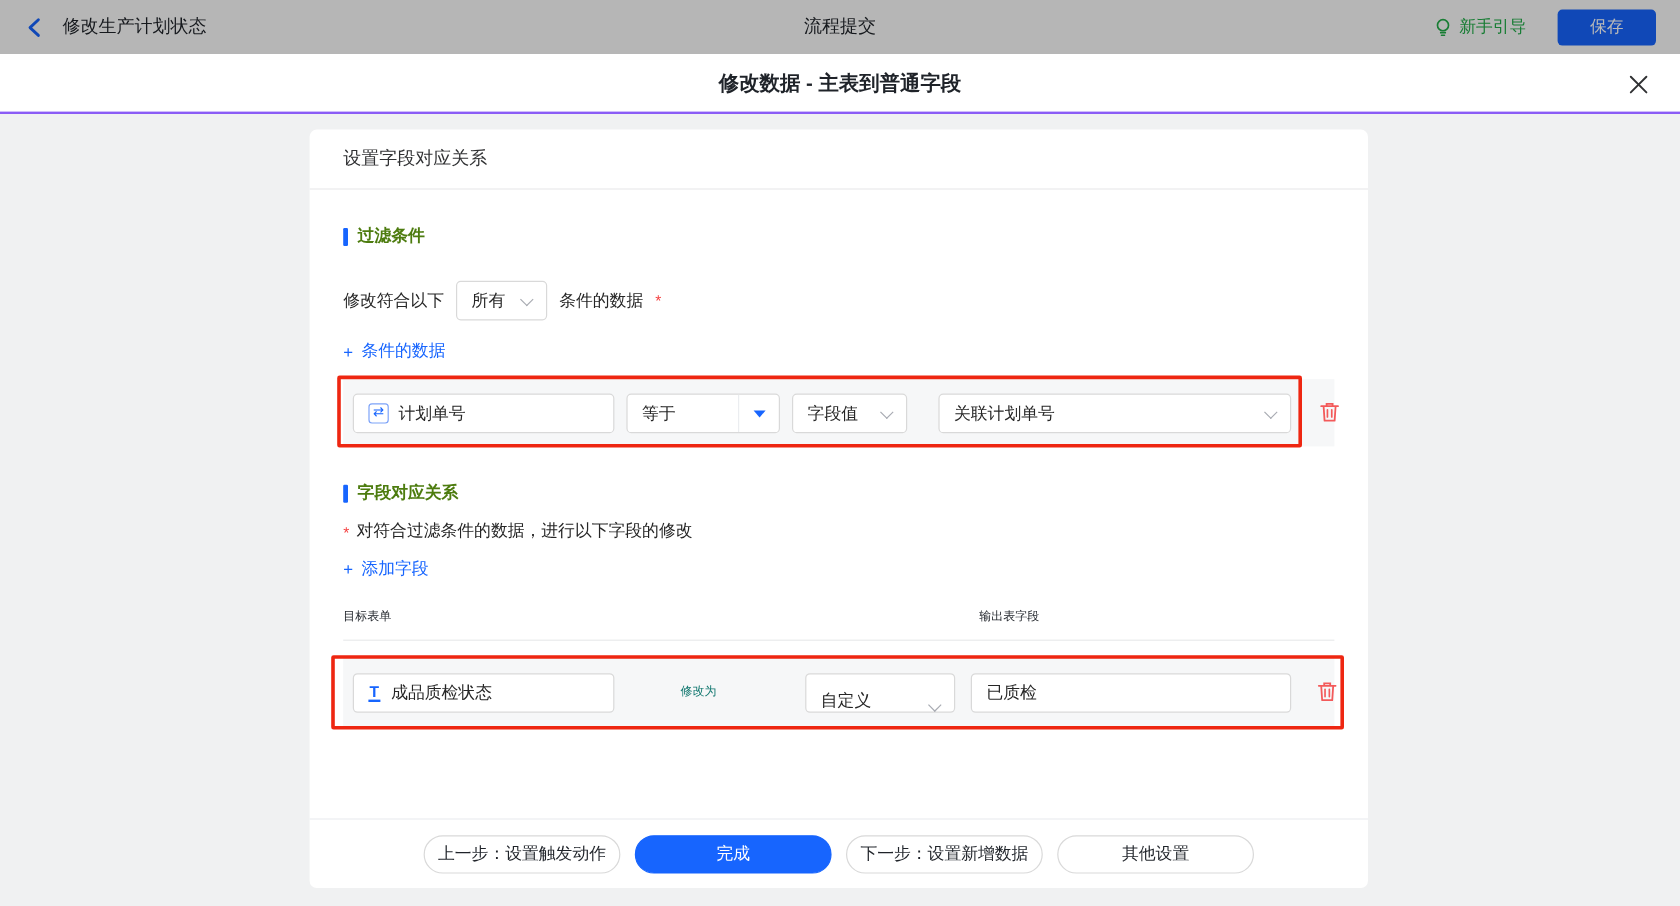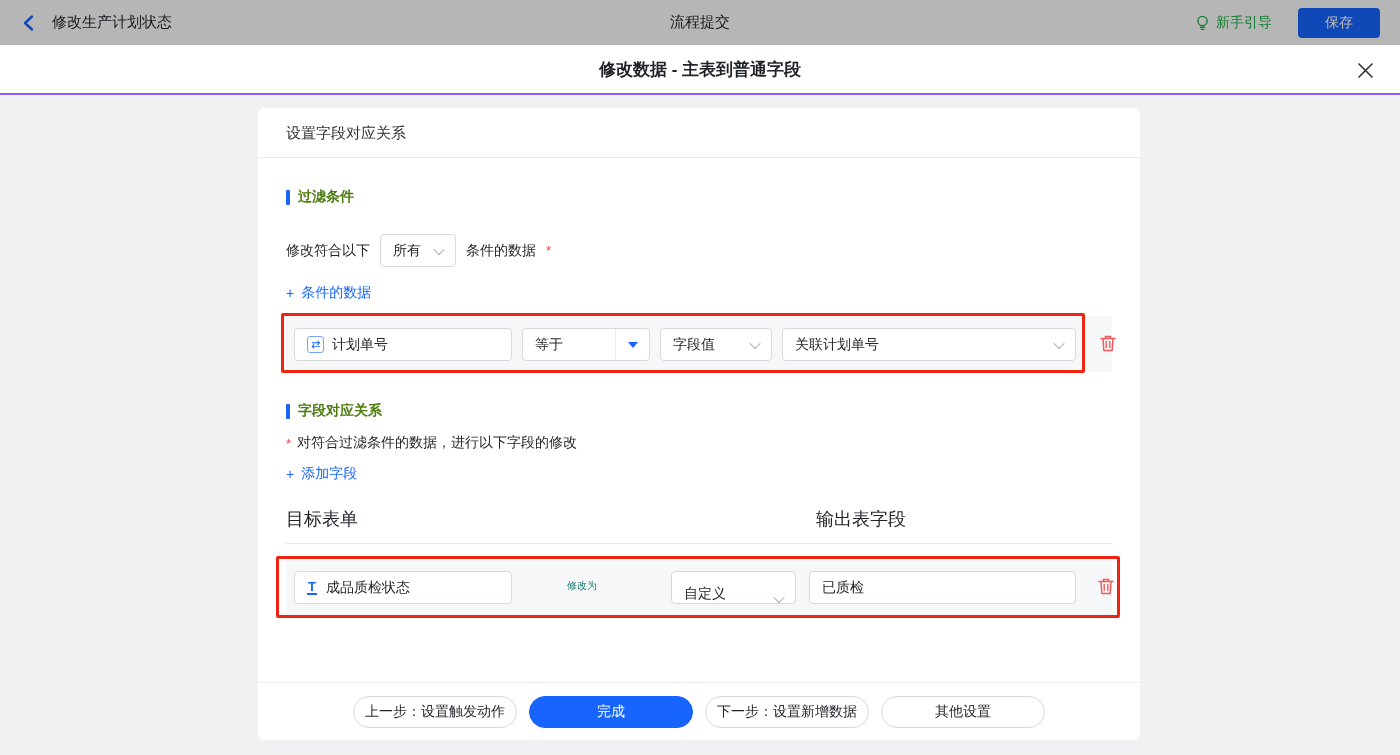--- a/index.html
+++ b/index.html
@@ -67,21 +67,21 @@
                      background:#fff; }
   .t-icon { color:#1765fe; font-size:13px; font-weight:700; border-bottom:2px solid #1765fe;
             line-height:13px; padding:0 1px; margin-right:9px; flex:none; }
   .op-caret-zone { margin-left:auto; height:100%; width:34px; border-left:1px solid #ebedf0;
                    display:flex; align-items:center; justify-content:center; flex:none; }
   .trash-btn { position:absolute; top:18px; width:20px; height:20px; background:none; border:none;
                cursor:pointer; padding:0; }
 
   
   .table-head { display:flex; margin-top:24px; padding-bottom:12px; border-bottom:1px solid #e9eaec;
-                font-size:18px; font-weight:500; color:#1f2329; }
+                font-size:10px; font-weight:500; color:#1f2329; }
   .col-target { width:530px; }
   .mod-label { font-size:10px; color:#0f766e; }
 
   
   .card-footer { flex:none; border-top:1px solid #ebedf0; height:58px; display:flex; align-items:center;
                  justify-content:center; gap:12px; }
   .btn { height:32px; width:164px; border-radius:16px; font-size:14px; font-family:inherit; cursor:pointer;
          background:#fff; border:1px solid #d9d9d9; color:#1f2329; }
   .btn-primary { background:#1765fe; border-color:#1765fe; color:#fff; }
 </style>
@@ -156,21 +156,21 @@
           <span>计划单号</span>
         </span>
 
         <span class="select abs" style="left:236px; width:128px; padding-right:0;">
           <span>等于</span>
           <span class="op-caret-zone">
             <span class="caret-blue"></span>
           </span>
         </span>
 
-        <span class="select abs" style="left:374px; width:112px;">
+        <span class="select abs" style="left:374px; width:96px;">
           <span>字段值</span>
           <span class="chevron"></span>
         </span>
 
         <span class="select abs" style="left:496px; width:294px;">
           <span>关联计划单号</span>
           <span class="chevron"></span>
         </span>
 
         <button class="trash-btn" style="left:812px;">

